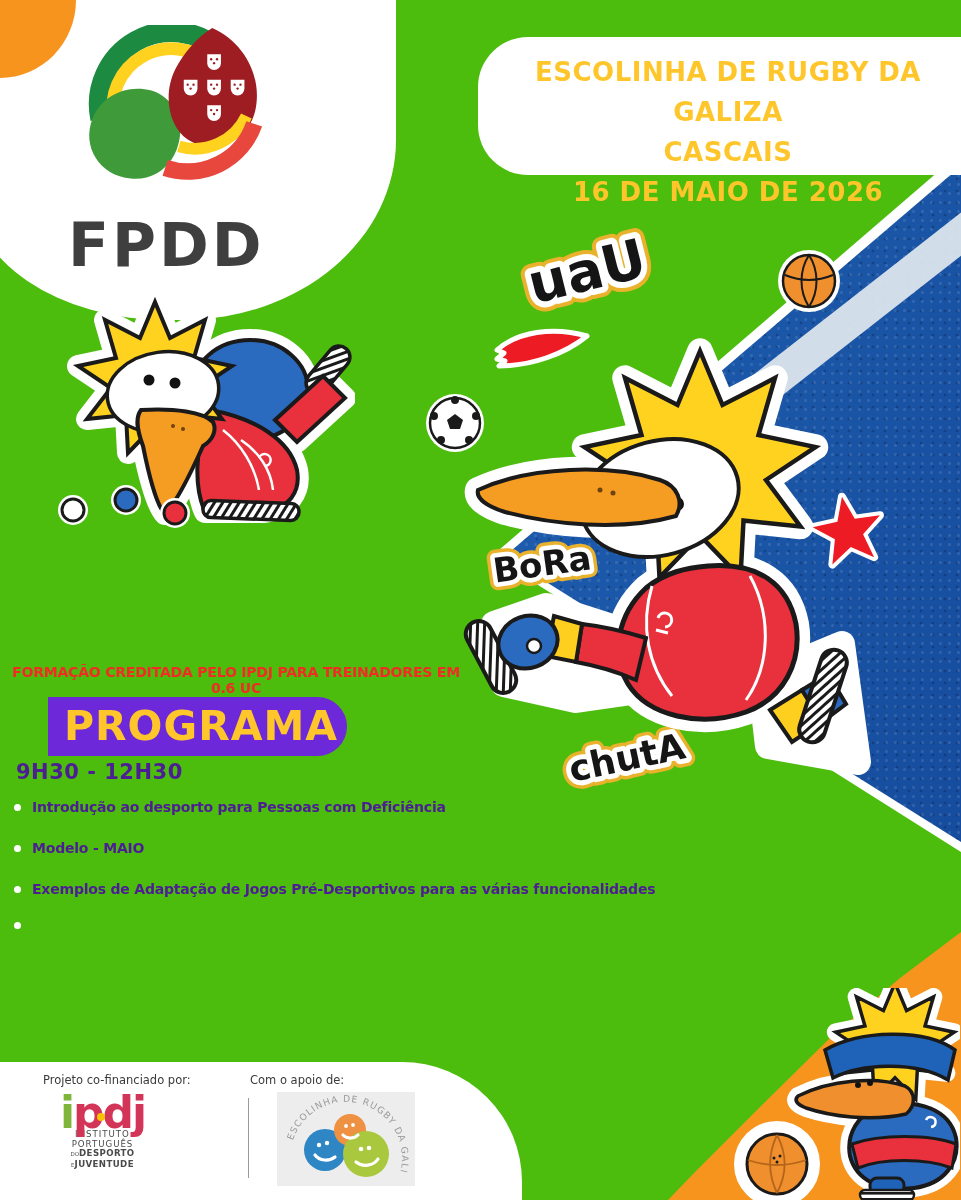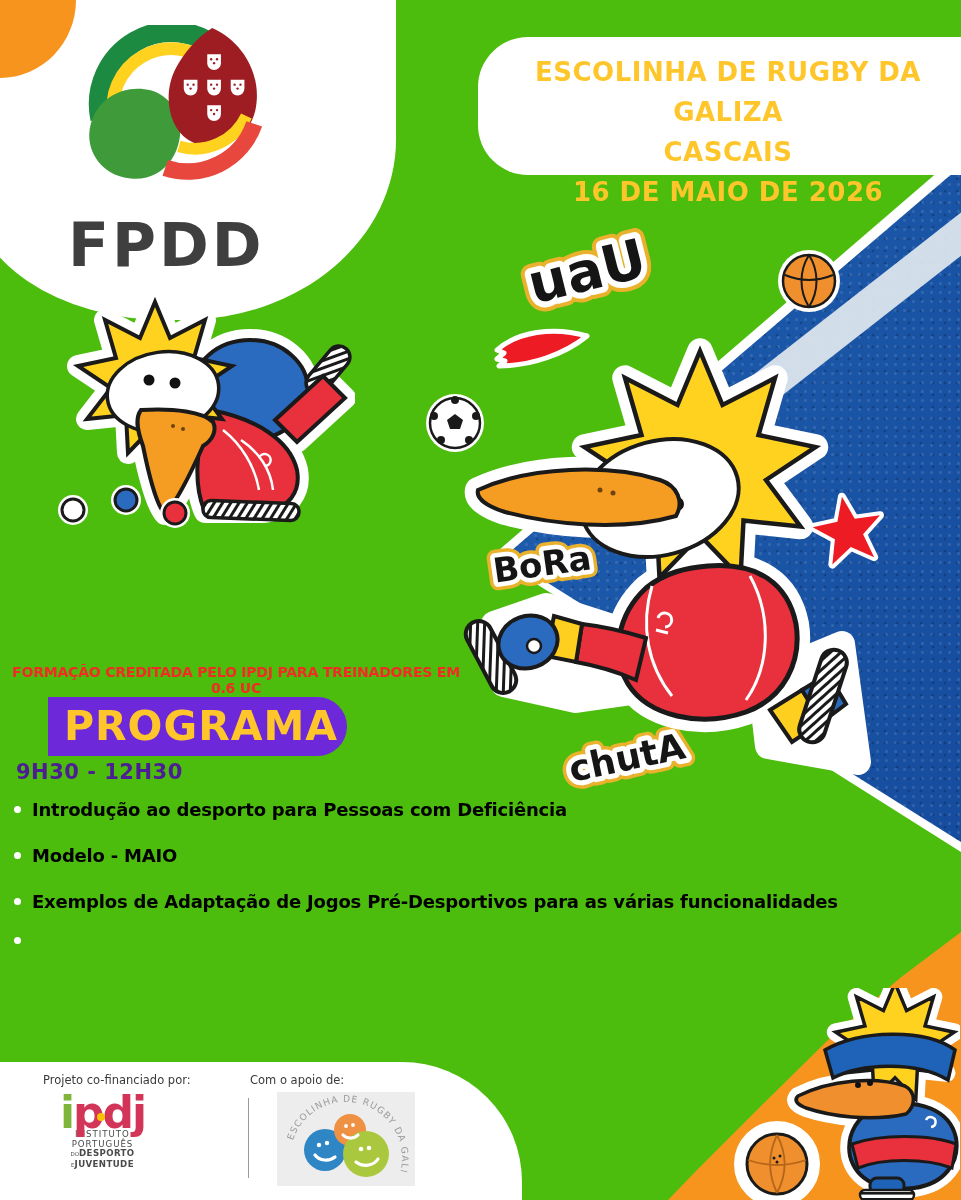--- a/index.html
+++ b/index.html
@@ -41,22 +41,22 @@
     font-size:21.5px;line-height:33px;letter-spacing:-.3px;}
   .credit{left:0;top:664px;width:472px;text-align:center;color:#f22b24;font-weight:bold;
     font-size:14px;letter-spacing:-.2px;}
 
   .prog-pill{left:0;top:697px;width:299px;height:59px;background:#6d28d9;border-radius:0 34px 34px 0;margin-left:48px;}
   .prog-pill div{padding-left:16px;line-height:58px;font-size:41px;font-weight:bold;
     color:#ffc62b;letter-spacing:1px;}
   .time{left:16px;top:760px;font-size:21px;font-weight:bold;color:#4c1d95;letter-spacing:.5px;}
 
   .bullets{left:14px;top:799px;width:934px;margin:0;padding:0;list-style:none;}
-  .bullets li{display:flex;align-items:center;margin-bottom:25px;color:#000000;font-weight:bold;
-    font-size:18px;letter-spacing:-.2px;}
+  .bullets li{display:flex;align-items:center;margin-bottom:25px;color:#4c1d95;font-weight:bold;
+    font-size:14px;letter-spacing:-.2px;}
   .bullets .dot{flex:0 0 auto;width:7px;height:7px;border-radius:50%;background:#fff;margin-right:11px;}
 
   
   .stk{overflow:visible;}
   .stk text{font-family:"DejaVu Sans",sans-serif;font-weight:bold;paint-order:stroke;}
   .uau{left:512px;top:224px;transform:rotate(-14deg);}
   .bora{left:483px;top:528px;transform:rotate(-8deg);}
   .chuta{left:565px;top:718px;transform:rotate(-12deg);}
   .swoosh{left:487px;top:314px;}
   .soccer{left:424px;top:392px;}

